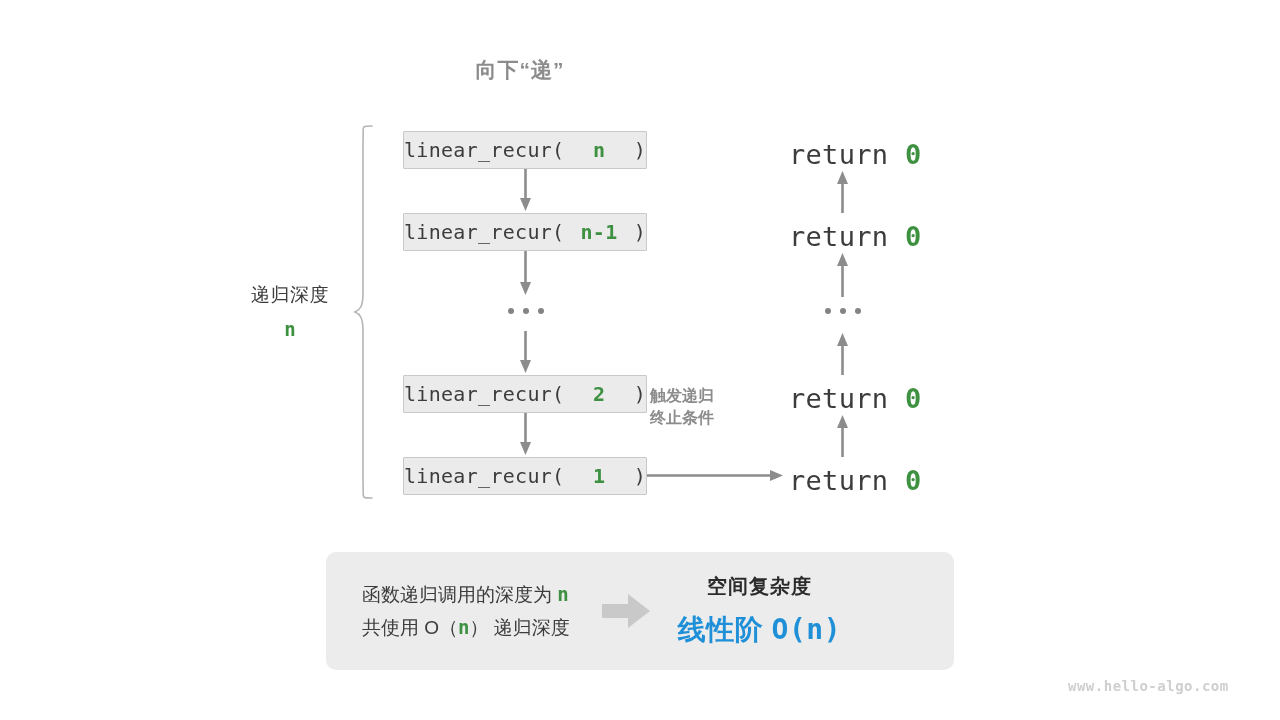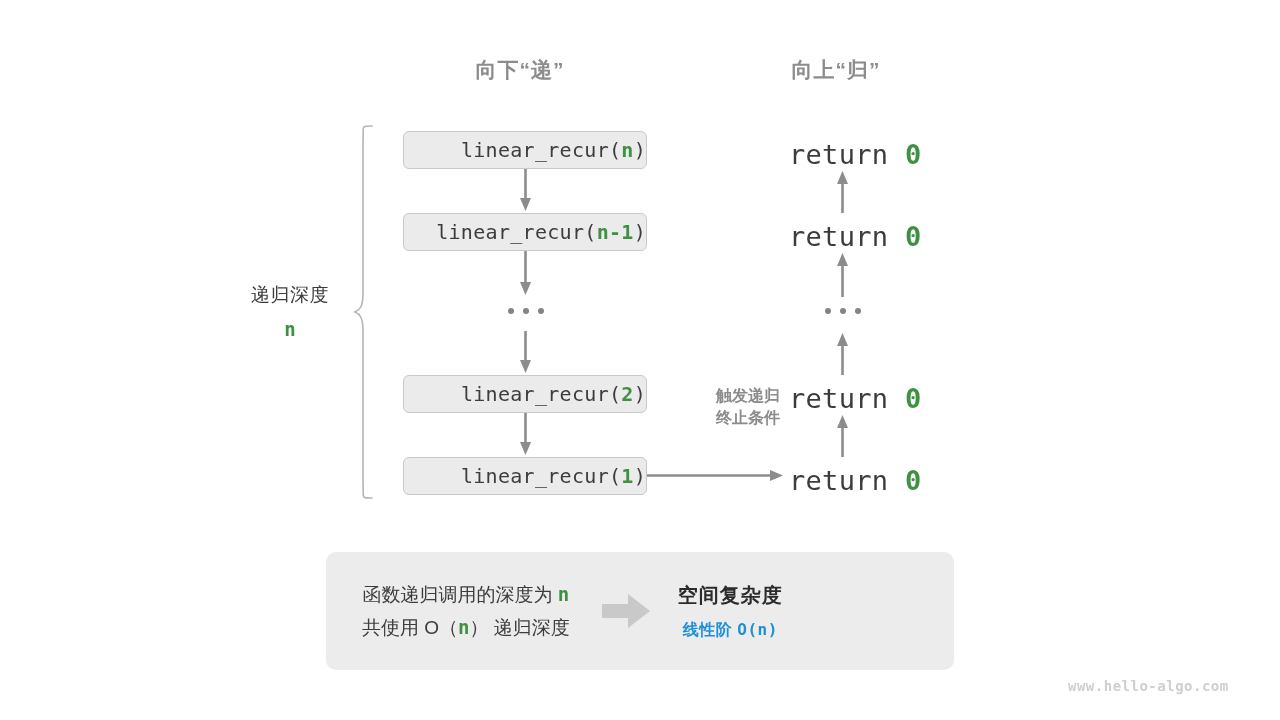--- a/index.html
+++ b/index.html
@@ -33,24 +33,24 @@
     text-align: center;
   }
 
   
   .call-box {
     box-sizing: border-box;
     width: 244px;
     height: 38px;
     background: #ebebeb;
     border: 1.5px solid #c9c9c9;
-    border-radius: 6px;
+    border-radius: 1px;
     display: flex;
     align-items: center;
-    justify-content: flex-end;
+    justify-content: space-between;
     font-family: "DejaVu Sans Mono", "Liberation Mono", monospace;
     font-size: 20px;
     color: #3c3c3c;
     letter-spacing: 0.3px;
     white-space: nowrap;
   }
   .call-box .arg { color: #3f9142; font-weight: bold; }
 
   
   .return-label {
@@ -95,36 +95,36 @@
     font-weight: bold;
     color: #3f9142;
   }
 
   
   .trigger-note {
     font-size: 16px;
     font-weight: bold;
     color: #8c8c8c;
     line-height: 1.35;
-    text-align: right;
+    text-align: left;
     white-space: nowrap;
   }
 
   
   .summary {
     box-sizing: border-box;
     background: #ececec;
     border-radius: 10px;
     display: flex;
     align-items: center;
   }
   .summary-left {
     flex: 0 0 auto;
     padding-left: 36px;
-    text-align: center;
+    text-align: left;
     font-size: 19px;
     color: #3c3c3c;
     line-height: 1.75;
     white-space: nowrap;
   }
   .summary-left .g { color: #3f9142; font-weight: bold; font-family: "DejaVu Sans Mono","Liberation Mono",monospace; }
   .summary-mid {
     flex: 0 0 auto;
     padding: 0 26px 0 30px;
     display: flex;
@@ -140,21 +140,21 @@
     display: block;
     font-size: 20px;
     font-weight: bold;
     color: #2b2b2b;
     letter-spacing: 1px;
     font-family: Liberation Serif, serif;
   }
   .summary-right .value {
     display: block;
     margin-top: 6px;
-    font-size: 16px;
+    font-size: 28px;
     font-weight: bold;
     color: #1f90d8;
     letter-spacing: 0.5px;
   }
   .summary-right .value .mono {
     font-family: "DejaVu Sans Mono","Liberation Mono",monospace;
   }
 
   
   .watermark {
@@ -167,21 +167,20 @@
   }
 
   svg { display: block; overflow: visible; }
 </style>
 </head>
 <body>
 
 <div class="stage">
 
   <div class="abs col-header" style="left:420px; top:56px; width:200px;">向下“递”</div>
-  <div class="abs col-header" style="left:736px; top:56px; width:200px;">向上“归”</div>
 
   <svg class="abs" style="left:352px; top:122px;" width="26" height="384">
     <path d="M 20 4
              C 8 4, 12 4, 11 18
              L 11 172
              C 11 184, 8 188, 3 190
              C 8 192, 11 196, 11 208
              L 11 362
              C 12 376, 8 376, 20 376" fill="none" stroke="#b5b5b5" stroke-width="1.6" stroke-linecap="round"></path>
   </svg>

